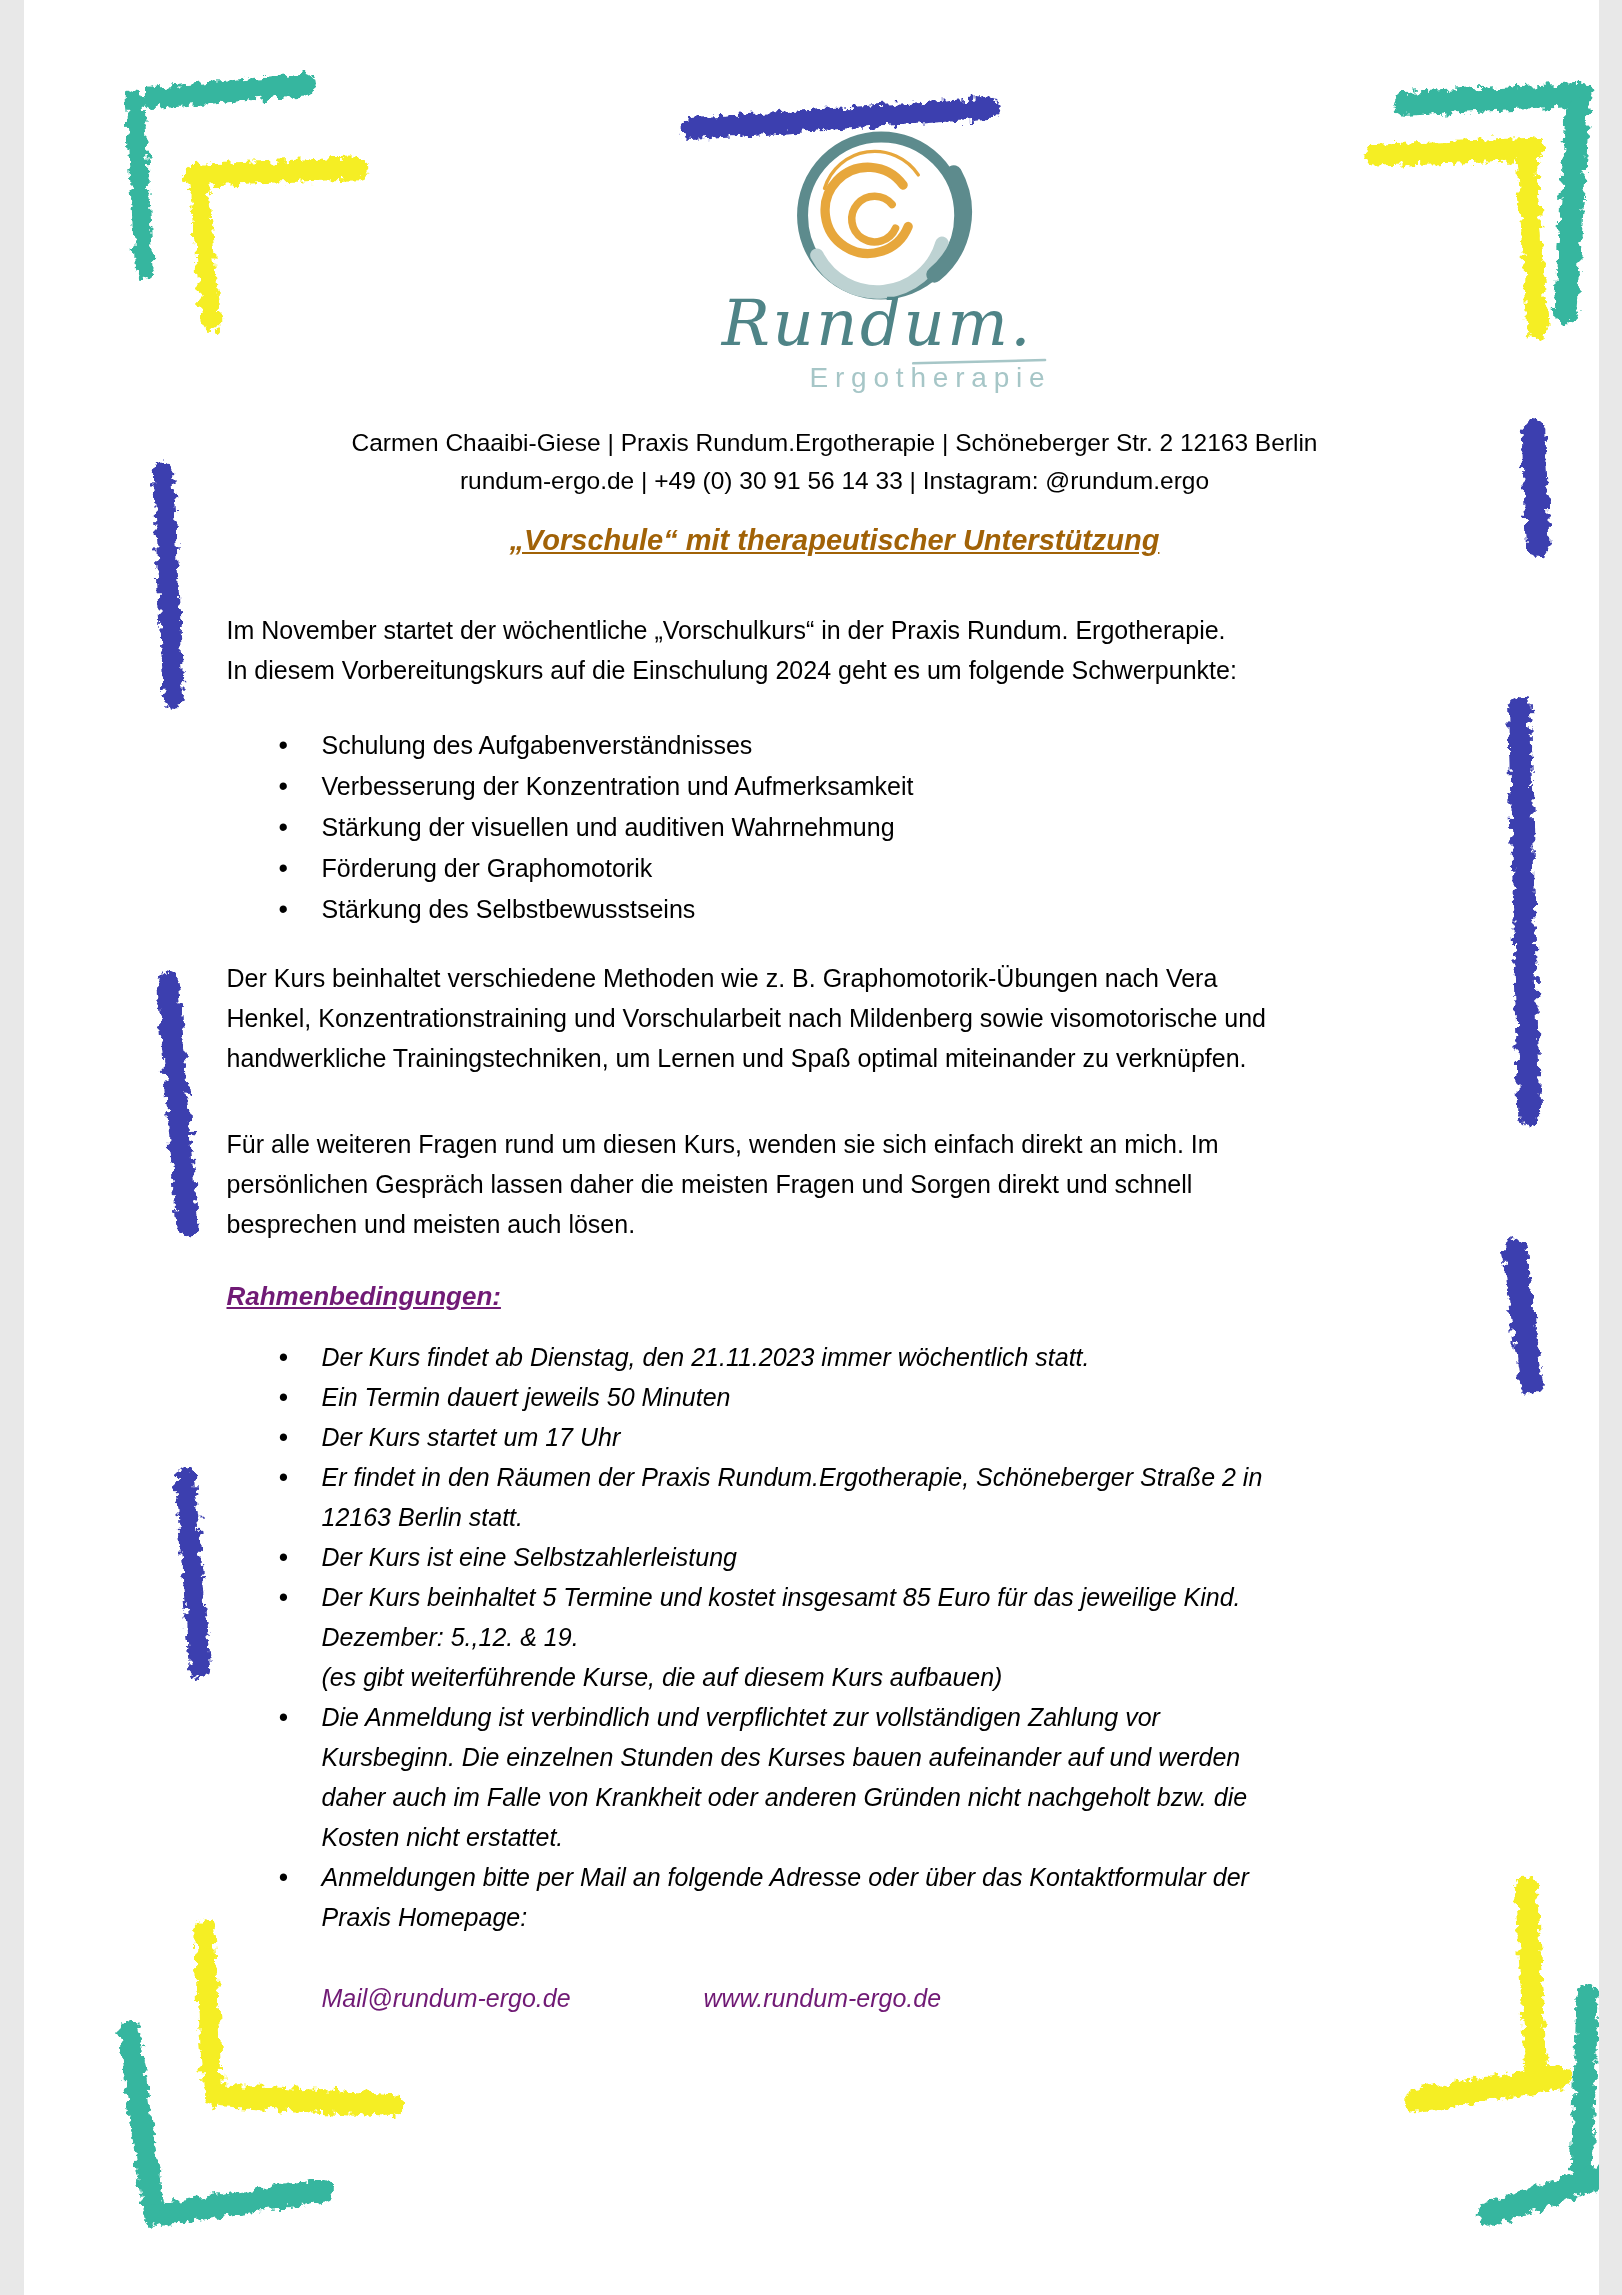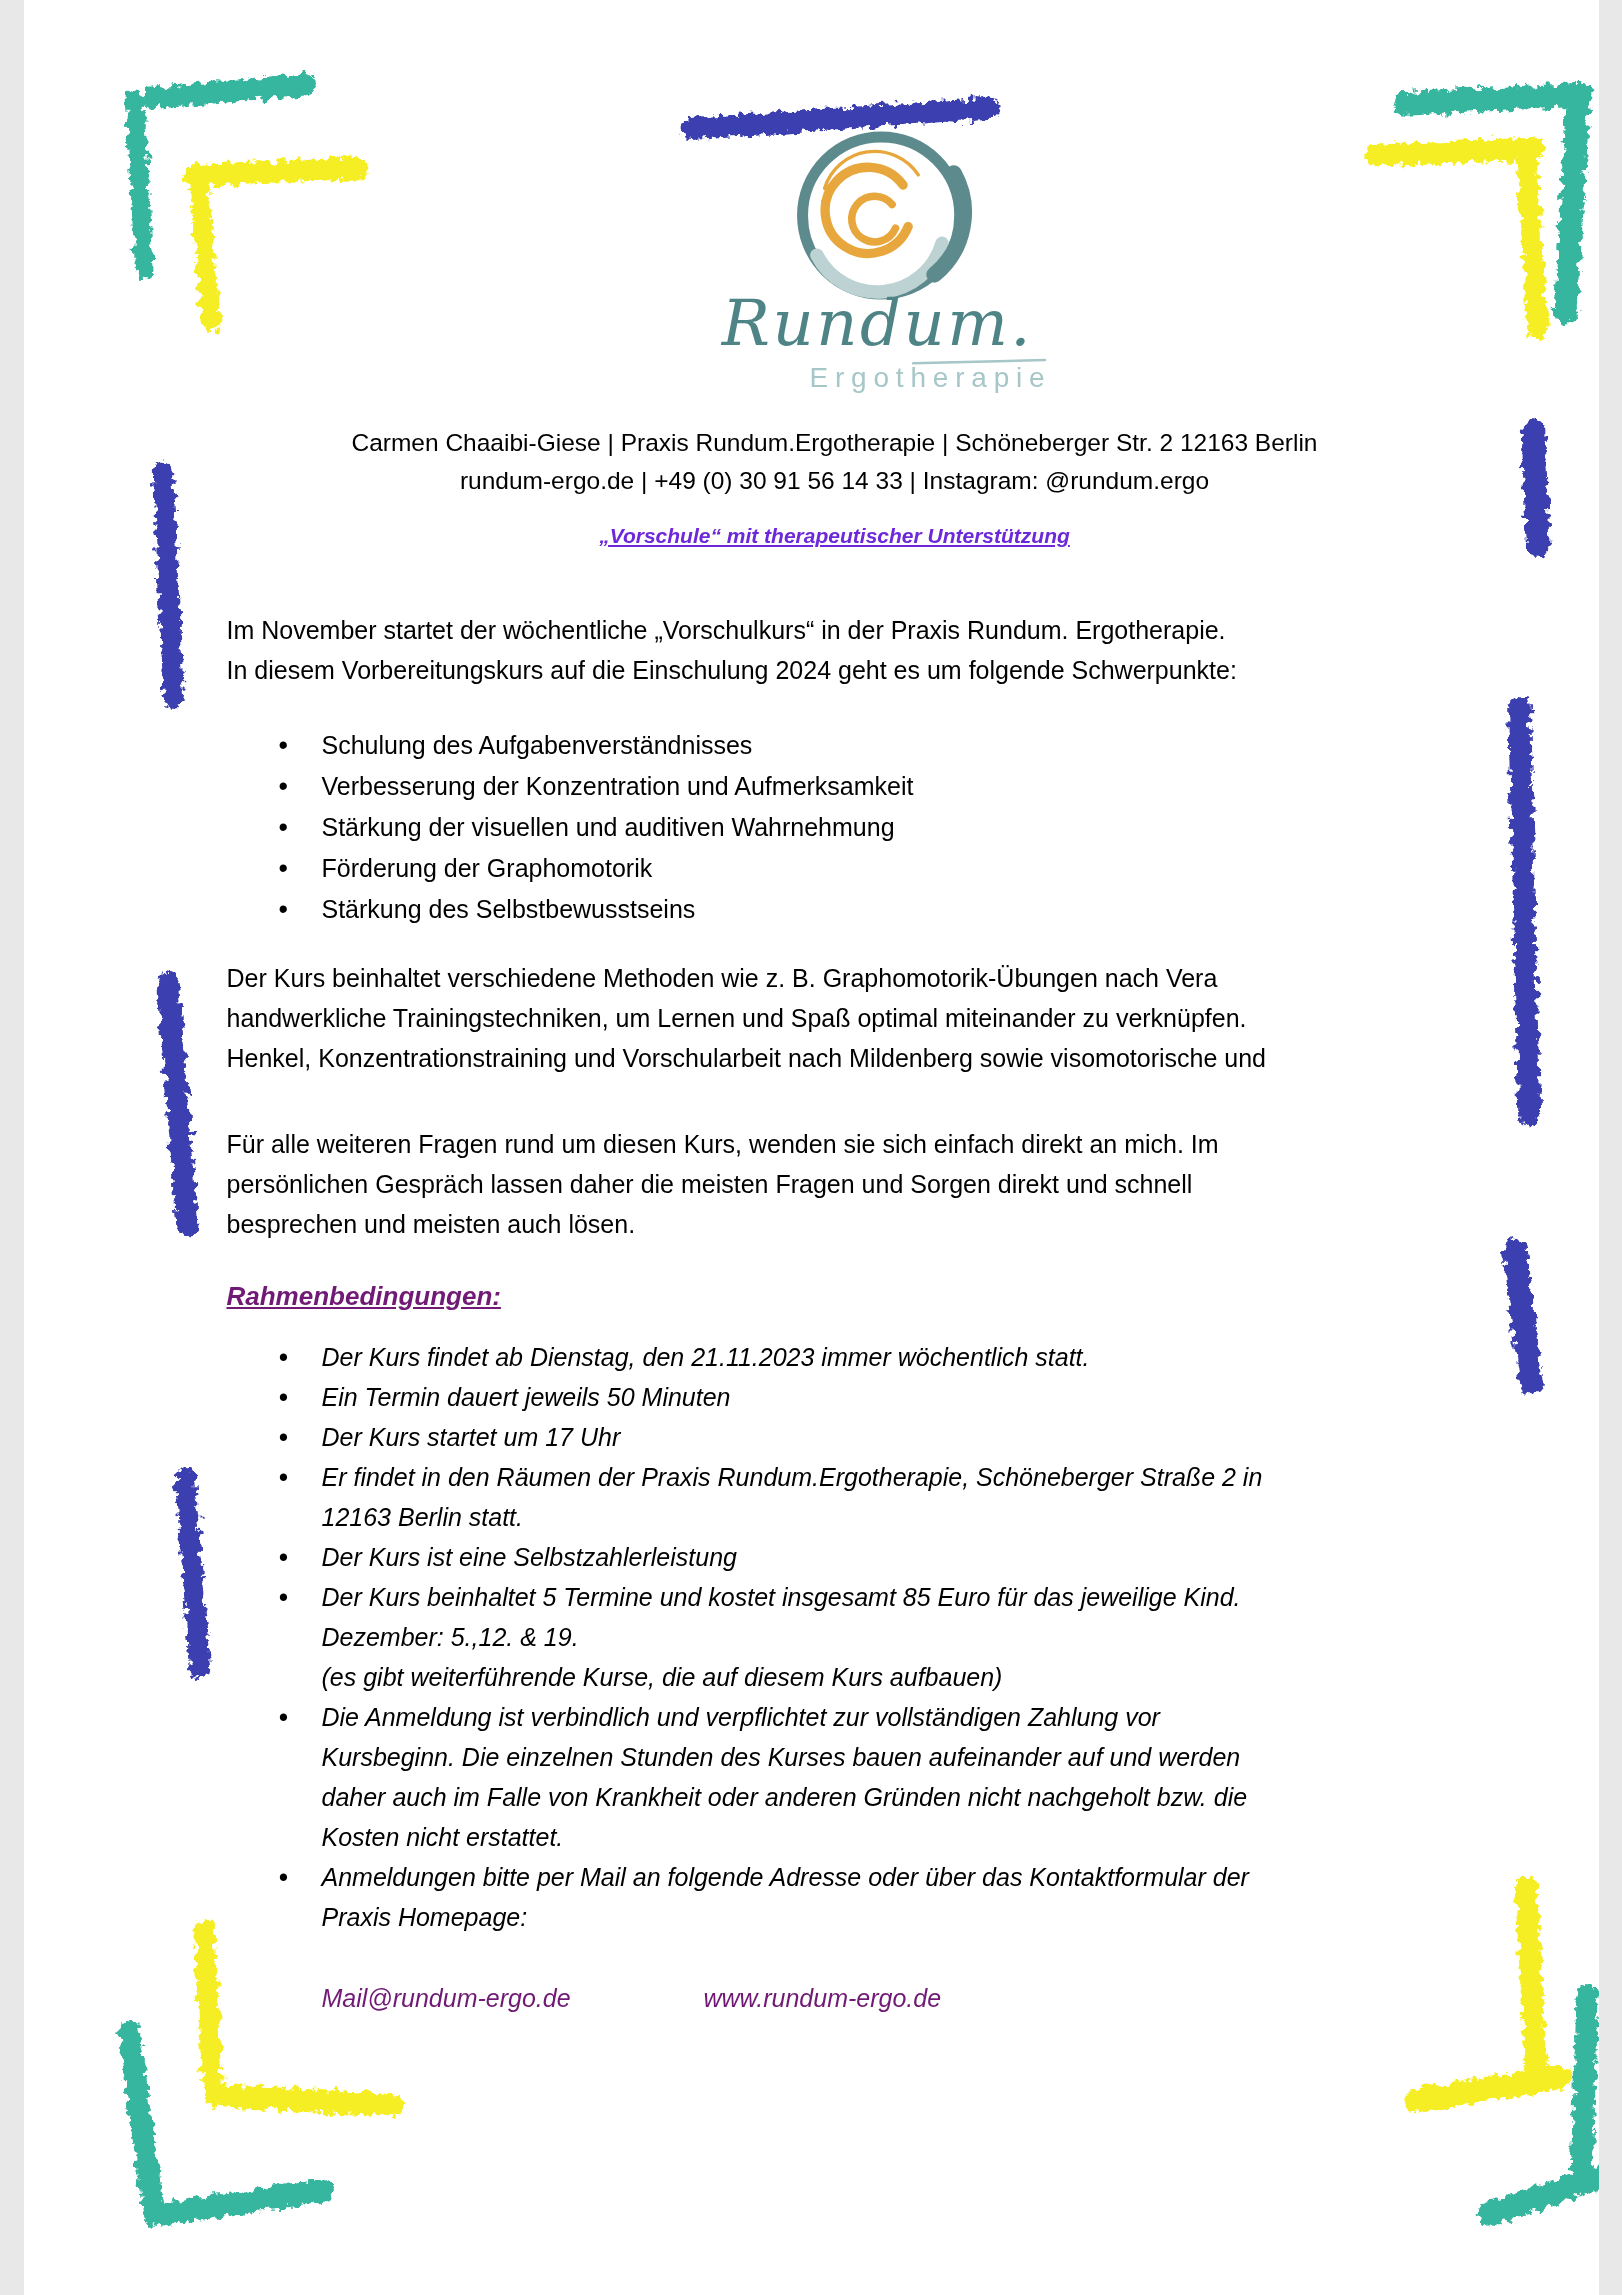--- a/index.html
+++ b/index.html
@@ -18,22 +18,22 @@
   }
   .logo-sub {
     position:absolute; left:786px; top:362px; width:338px;
     font-size:28px; letter-spacing:6.8px; color:#a6c6c7;
   }
 
   
   .contact { position:absolute; left:190px; width:1242px; text-align:center;
              font-size:24.5px; line-height:30px; }
   .title   { position:absolute; left:190px; top:524px; width:1242px; text-align:center;
-             font-size:21px; font-weight:bold; font-style:italic;
-             text-decoration:underline; color:#6d28d9; }
+             font-size:29px; font-weight:bold; font-style:italic;
+             text-decoration:underline; color:#a16207; }
 
   
   .para { position:absolute; left:203px; width:1268px; }
   .para .ln { font-size:25px; line-height:40px; white-space:nowrap; }
 
   
   .list { position:absolute; left:203px; width:1285px; }
   .row { position:relative; padding-left:95px; font-size:25px; white-space:nowrap; }
   .list1 .row { line-height:41px; height:41px; }
   .row.b::before {
@@ -124,22 +124,22 @@
   <div class="list list1" style="top:725px">
     <div class="row b">Schulung des Aufgabenverständnisses</div>
     <div class="row b">Verbesserung der Konzentration und Aufmerksamkeit</div>
     <div class="row b">Stärkung der visuellen und auditiven Wahrnehmung</div>
     <div class="row b">Förderung der Graphomotorik</div>
     <div class="row b">Stärkung des Selbstbewusstseins</div>
   </div>
 
   <div class="para" style="top:958px">
     <div class="ln">Der Kurs beinhaltet verschiedene Methoden wie z. B. Graphomotorik-Übungen nach Vera</div>
+    <div class="ln">Henkel, Konzentrationstraining und Vorschularbeit nach Mildenberg sowie visomotorische und</div>
     <div class="ln">handwerkliche Trainingstechniken, um Lernen und Spaß optimal miteinander zu verknüpfen.</div>
-    <div class="ln">Henkel, Konzentrationstraining und Vorschularbeit nach Mildenberg sowie visomotorische und</div>
   </div>
 
   <div class="para" style="top:1124px">
     <div class="ln">Für alle weiteren Fragen rund um diesen Kurs, wenden sie sich einfach direkt an mich. Im</div>
     <div class="ln">persönlichen Gespräch lassen daher die meisten Fragen und Sorgen direkt und schnell</div>
     <div class="ln">besprechen und meisten auch lösen.</div>
   </div>
 
   <div class="rahmen-h">Rahmenbedingungen:</div>
 

